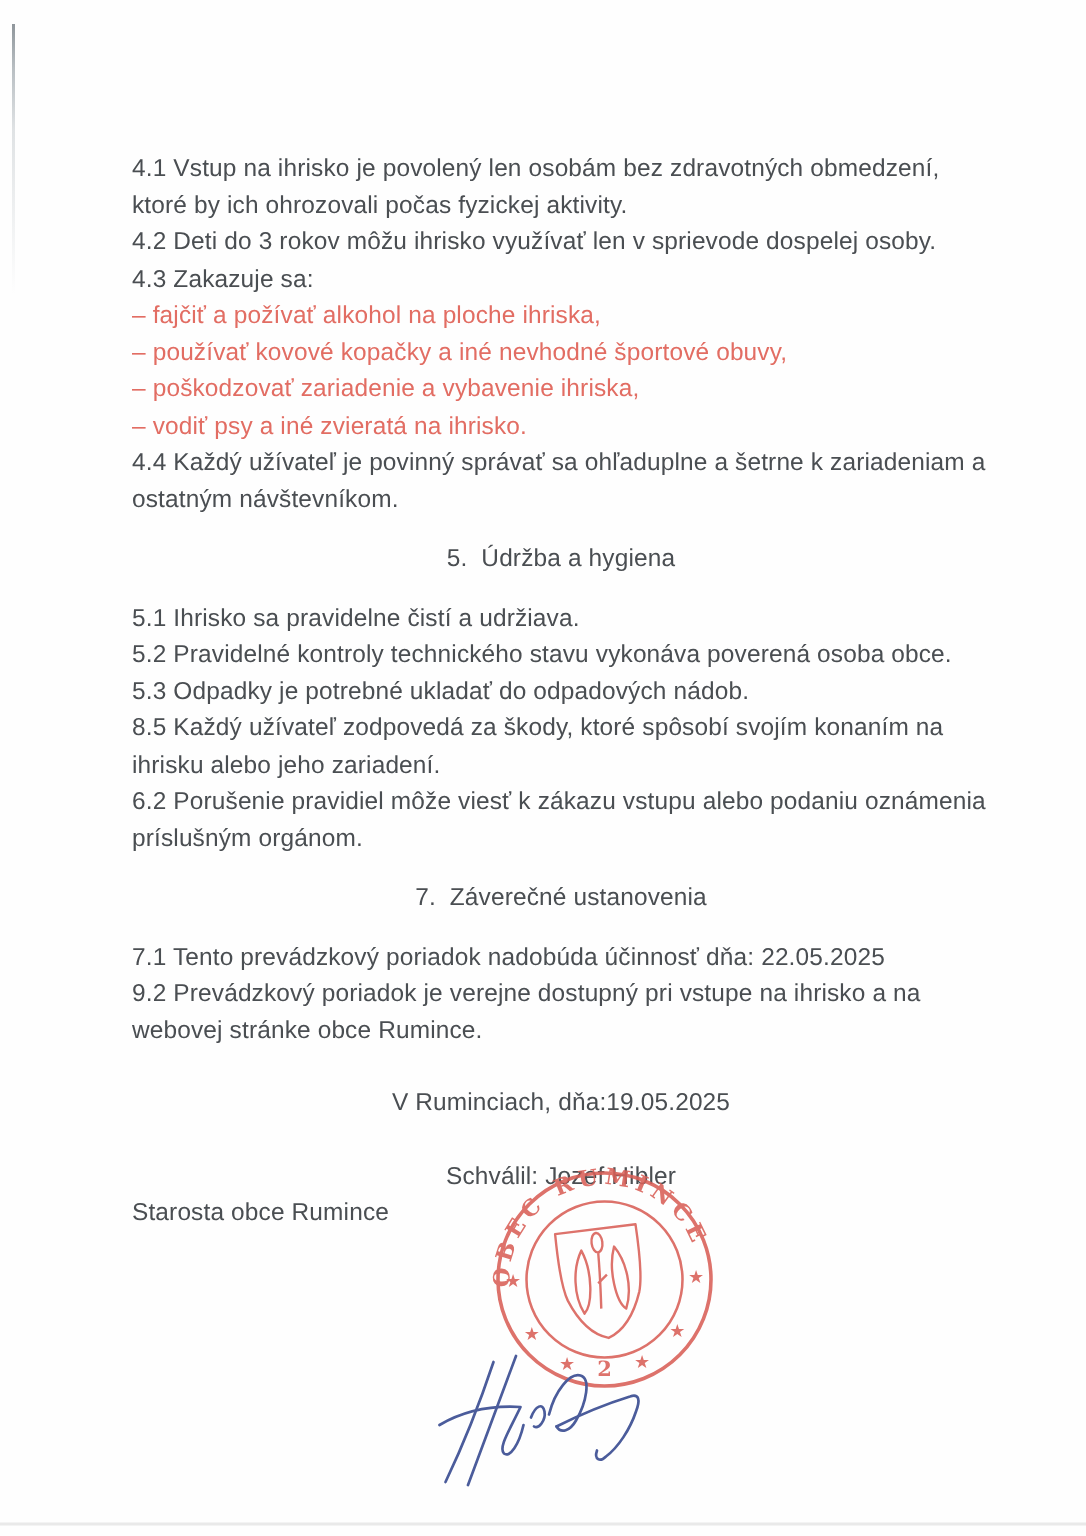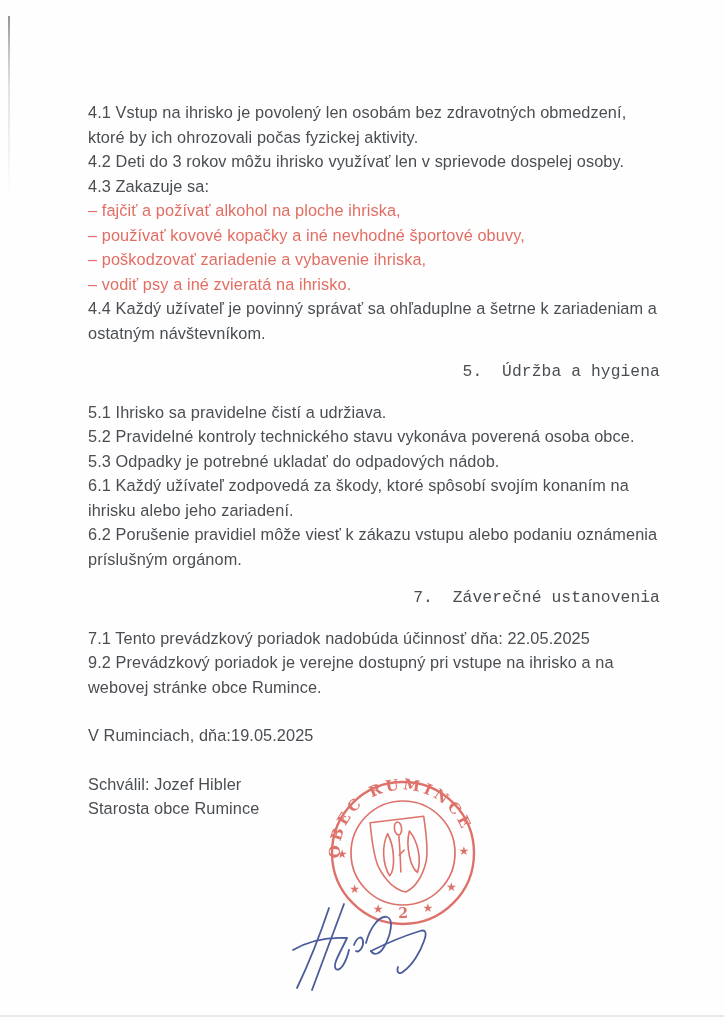--- a/index.html
+++ b/index.html
@@ -22,22 +22,22 @@
 
   
   .content{
     position:absolute;left:88px;top:100px;width:572px;
     color:var(--text-color,#4a4e52);
     font-size:16.3px;line-height:24.5px;
     letter-spacing:.1px;
   }
   .block{margin:0;}
   .block.prohibition{color:var(--prohibition-color,#e26d63);}
-  .block.heading{text-align:right;margin:15px 0 15px;white-space:pre-wrap;font-family:Liberation Mono, monospace;}
-  .block.spaced{margin-top:24px;}
+  .block.heading{text-align:center;margin:15px 0 15px;white-space:pre-wrap;}
+  .block.spaced{margin-top:24px;text-align:center;}
 
   
   .stamp{
     position:absolute;left:327px;top:777px;width:152px;height:152px;
     color:var(--stamp-color,#d95f57);
     opacity:.88;
   }
   .stamp circle,.stamp path.shape{fill:none;stroke:currentColor;}
   .stamp .ring-outer{stroke-width:2.4;}
   .stamp .ring-inner{stroke-width:1.7;}
@@ -76,21 +76,21 @@
       <div class="block body">4.3 Zakazuje sa:</div>
       <div class="block prohibition">– fajčiť a požívať alkohol na ploche ihriska,</div>
       <div class="block prohibition">– používať kovové kopačky a iné nevhodné športové obuvy,</div>
       <div class="block prohibition">– poškodzovať zariadenie a vybavenie ihriska,</div>
       <div class="block prohibition">– vodiť psy a iné zvieratá na ihrisko.</div>
       <div class="block body">4.4 Každý užívateľ je povinný správať sa ohľaduplne a šetrne k zariadeniam a ostatným návštevníkom.</div>
       <div class="block heading">5.&nbsp; Údržba a hygiena</div>
       <div class="block body">5.1 Ihrisko sa pravidelne čistí a udržiava.</div>
       <div class="block body">5.2 Pravidelné kontroly technického stavu vykonáva poverená osoba obce.</div>
       <div class="block body">5.3 Odpadky je potrebné ukladať do odpadových nádob.</div>
-      <div class="block body">6.1 Každý užívateľ zodpovedá za škody, ktoré spôsobí svojím konaním na ihrisku alebo jeho zariadení.</div>
+      <div class="block body">8.5 Každý užívateľ zodpovedá za škody, ktoré spôsobí svojím konaním na ihrisku alebo jeho zariadení.</div>
       <div class="block body">6.2 Porušenie pravidiel môže viesť k zákazu vstupu alebo podaniu oznámenia príslušným orgánom.</div>
       <div class="block heading">7.&nbsp; Záverečné ustanovenia</div>
       <div class="block body">7.1 Tento prevádzkový poriadok nadobúda účinnosť dňa: 22.05.2025</div>
       <div class="block body">9.2 Prevádzkový poriadok je verejne dostupný pri vstupe na ihrisko a na webovej stránke obce Rumince.</div>
       <div class="block body spaced">V Ruminciach, dňa:19.05.2025</div>
       <div class="block body spaced">Schválil: Jozef Hibler</div>
       <div class="block body">Starosta obce Rumince</div>
     </div>
 
   <svg class="stamp" viewBox="-76 -76 152 152" aria-hidden="true">

